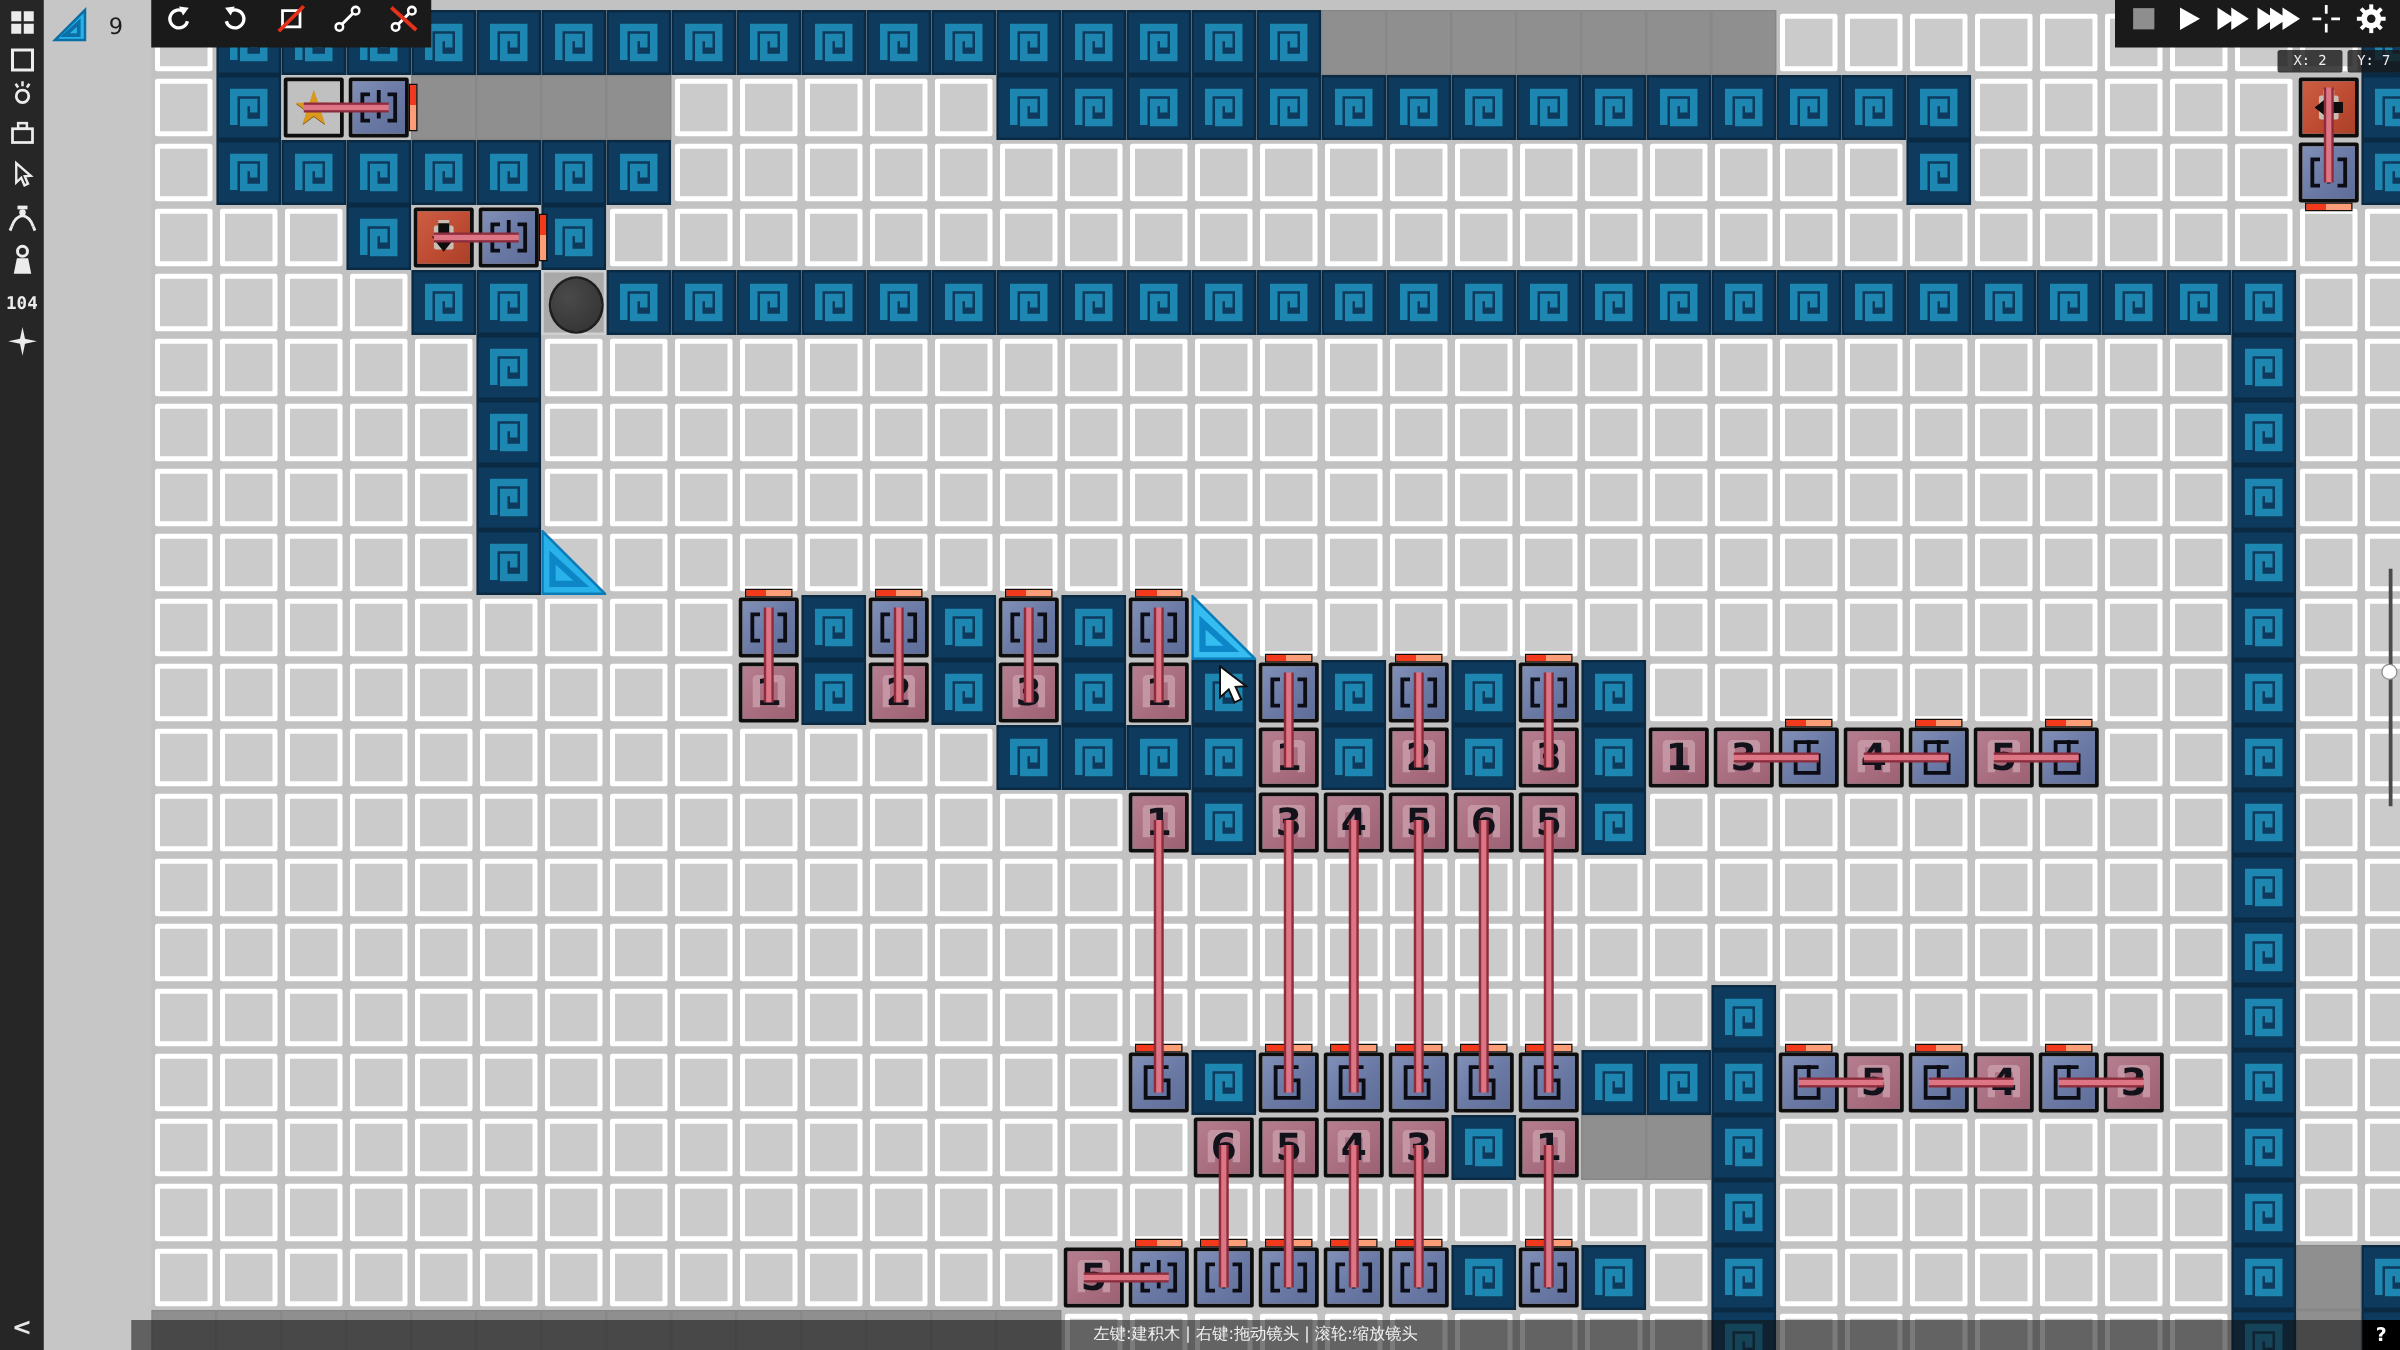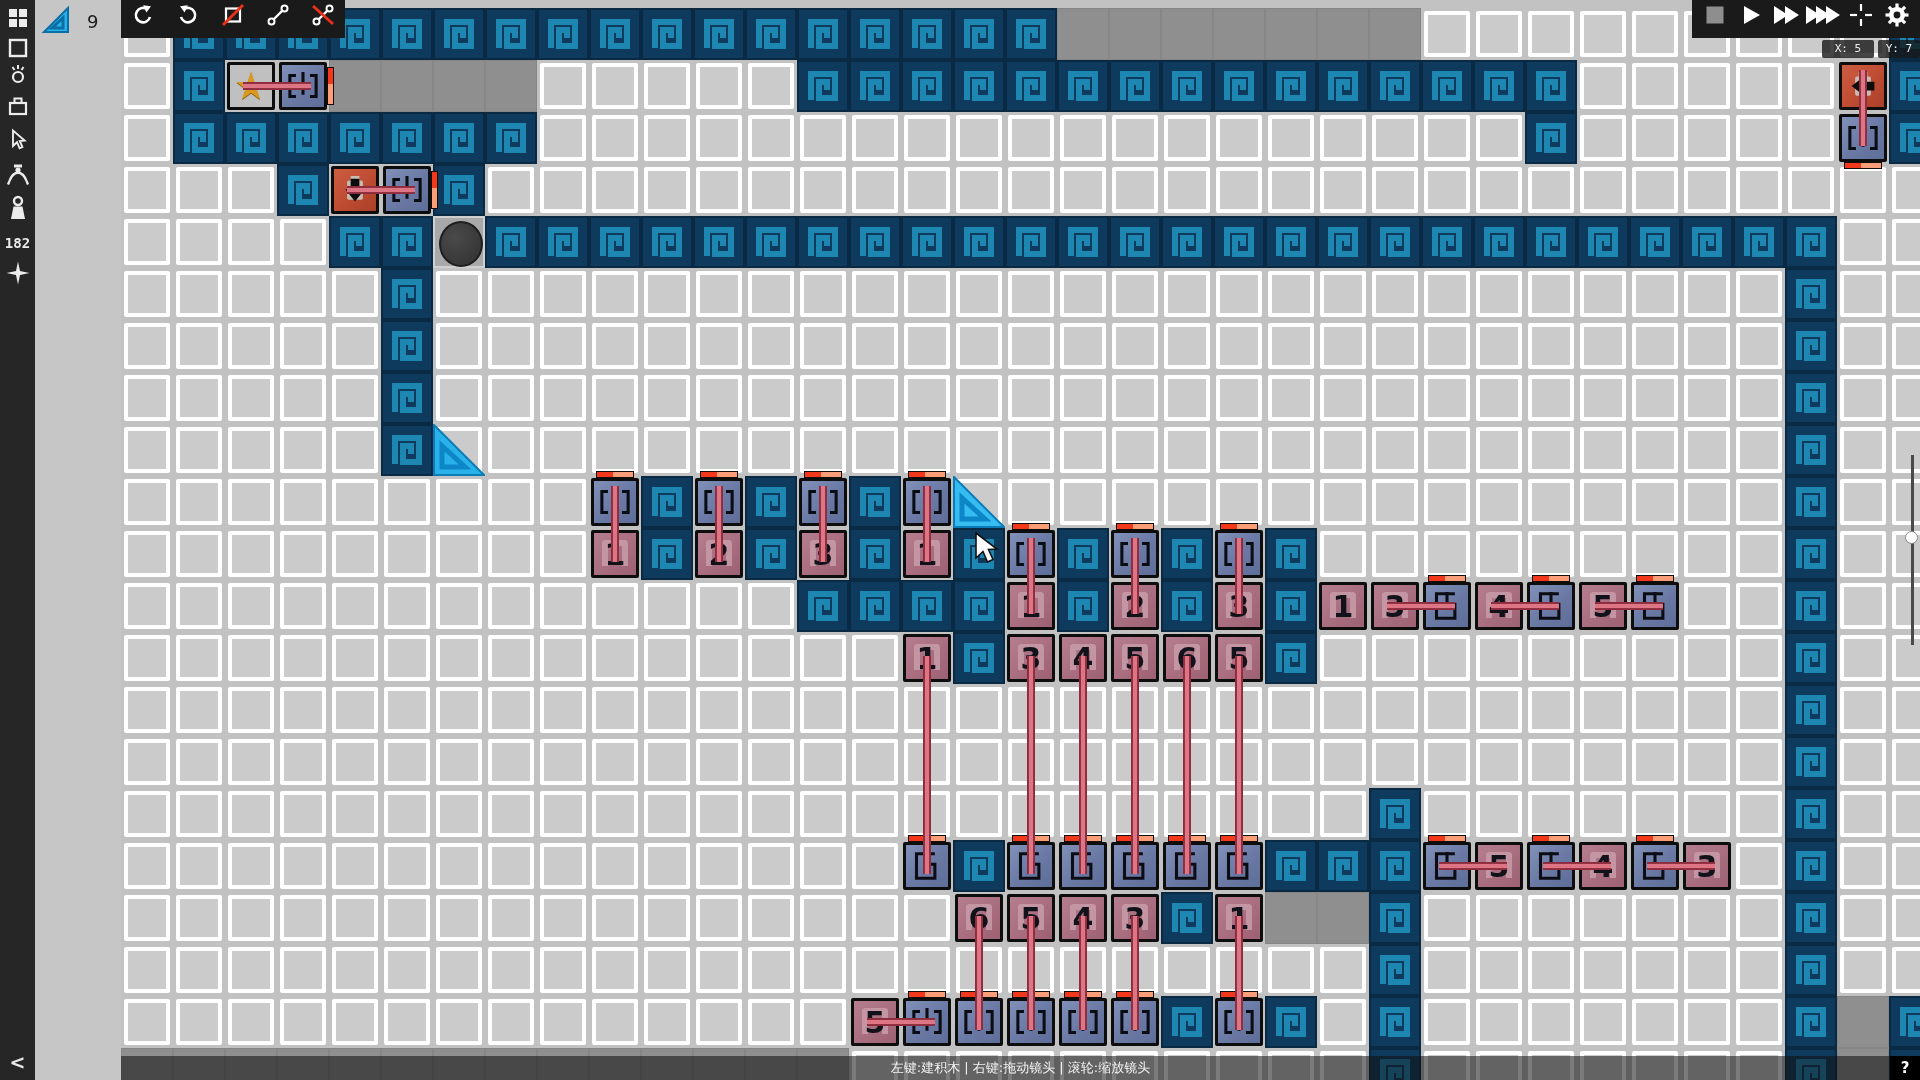--- a/index.html
+++ b/index.html
@@ -52,21 +52,21 @@
   .tbtn{width:30px;height:30px;display:flex;align-items:center;justify-content:center;
         color:#fff;font-size:21px;line-height:30px;cursor:pointer;}
   .badge{position:absolute;height:18px;background:rgba(22,22,22,0.8);color:#efefef;z-index:30;
          font-family:"DejaVu Sans Mono",monospace;font-size:11px;line-height:18px;
          text-align:center;border-radius:2px;}
   #badge-x{left:1822px;top:40px;width:52px;}
   #badge-y{left:1878px;top:40px;width:42px;}
   #slider-track{position:absolute;left:1911px;top:455px;width:3px;height:190px;background:#4a4a4a;z-index:30;}
   #slider-knob{position:absolute;left:1905px;top:531px;width:13px;height:13px;border-radius:50%;
                background:#fff;border:1px solid #8a8a8a;box-sizing:border-box;z-index:31;cursor:pointer;}
-  #statusbar{position:absolute;left:121px;top:1056px;width:1799px;height:24px;
+  #statusbar{position:absolute;left:105px;top:1056px;width:1799px;height:24px;
              background:rgba(15,15,15,0.55);z-index:40;color:#f2f2f2;font-size:13px;
              line-height:24px;text-align:center;}
   #helpbox{position:absolute;left:1890px;top:1056px;width:30px;height:24px;background:#000;
            color:#fff;font-weight:bold;font-size:15px;line-height:24px;text-align:center;z-index:41;cursor:pointer;}
   #cursor{position:absolute;z-index:60;line-height:0;}
 </style>
 </head>
 <body>
 
 <div id="app">
@@ -1714,21 +1714,21 @@
       <div class="sideicon" style="top: 162px;"><span><svg width="26" height="26" viewBox="0 0 26 26">
             <rect x="9" y="2.5" width="8" height="3" fill="#ececec"></rect>
             <circle cx="13" cy="8" r="2.6" fill="#ececec"></circle>
             <path d="M4.5 19 Q7 11.5 13 10.5 Q19 11.5 21.5 19" fill="none" stroke="#ececec" stroke-width="2.3"></path>
             <path d="M4.5 19 L3 22.5 M21.5 19 L23 22.5" stroke="#ececec" stroke-width="2.3"></path>
           </svg></span></div>
       <div class="sideicon" style="top: 194px;"><span><svg width="26" height="28" viewBox="0 0 26 28">
             <circle cx="13" cy="7" r="4" fill="none" stroke="#ececec" stroke-width="2.4"></circle>
             <path d="M6 25 L8.5 12.5 H17.5 L20 25 Z" fill="#ececec"></path>
           </svg></span></div>
-      <div class="sideicon" style="top: 234px; color: rgb(236, 236, 236); font-size: 14px; font-weight: bold; line-height: 18px; font-family: &quot;DejaVu Sans Mono&quot;, monospace;">182</div>
+      <div class="sideicon" style="top: 234px; color: rgb(236, 236, 236); font-size: 14px; font-weight: bold; line-height: 18px; font-family: &quot;DejaVu Sans Mono&quot;, monospace;">104</div>
       <div class="sideicon" style="top: 260px;"><span><svg width="26" height="26" viewBox="0 0 26 26">
             <polygon points="13,1.5 15,11 24.5,13 15,15 13,24.5 11,15 1.5,13 11,11" fill="#ececec"></polygon>
           </svg></span></div>
     </div>
   <div id="collapse">&lt;</div>
 
   <div id="panel">
     <div id="panel-item">
       <span class="sel-icon"><svg width="30" height="30" viewBox="0 0 30 30" style="position:absolute;left:2px;top:1px">
             <polygon points="27,3 27,27 3,27" fill="#29b2ea" stroke="#0b6fa6" stroke-width="2"></polygon>
@@ -1812,21 +1812,21 @@
               <rect x="11.4" y="1.5" width="3.2" height="23" transform="rotate(45 13 13)"></rect>
               <rect x="11.4" y="1.5" width="3.2" height="23" transform="rotate(90 13 13)"></rect>
               <rect x="11.4" y="1.5" width="3.2" height="23" transform="rotate(135 13 13)"></rect>
               <circle cx="13" cy="13" r="8"></circle>
             </g>
             <circle cx="13" cy="13" r="3.4" fill="#1a1a1a"></circle>
           </svg></span>
       </div>
     </div>
 
-  <div id="badge-x" class="badge">X: 5</div>
+  <div id="badge-x" class="badge">X: 2</div>
   <div id="badge-y" class="badge">Y: 7</div>
 
   <div id="slider-track"></div>
   <div id="slider-knob"></div>
 
   <div id="statusbar">左键:建积木 | 右键:拖动镜头 | 滚轮:缩放镜头</div>
   <div id="helpbox">?</div>
 
   <div id="cursor" style="left: 974px; top: 532px;"><svg width="26" height="34" viewBox="0 0 26 34">
         <polygon points="2,1 2,26 9,19.5 13.5,30 19,27.5 14.5,17.5 23,17" fill="#fff" stroke="#111" stroke-width="1.6"></polygon>

